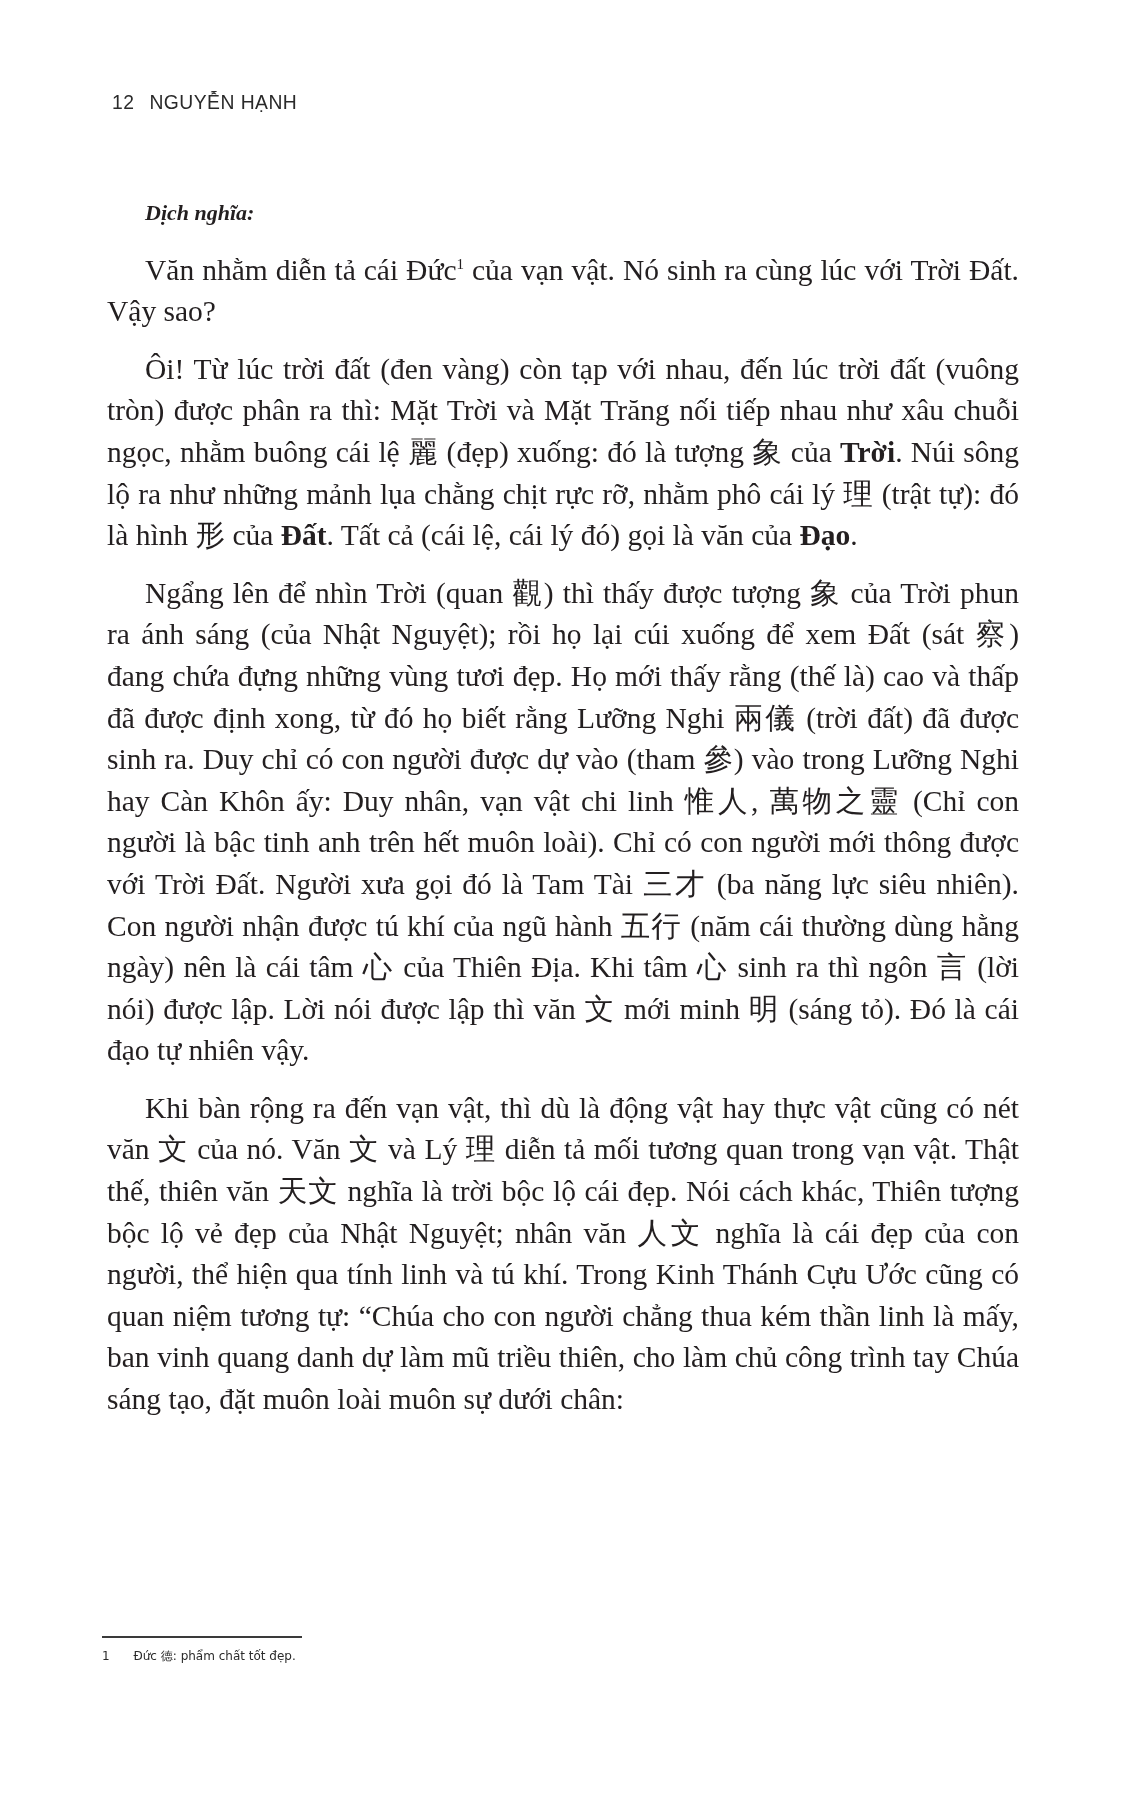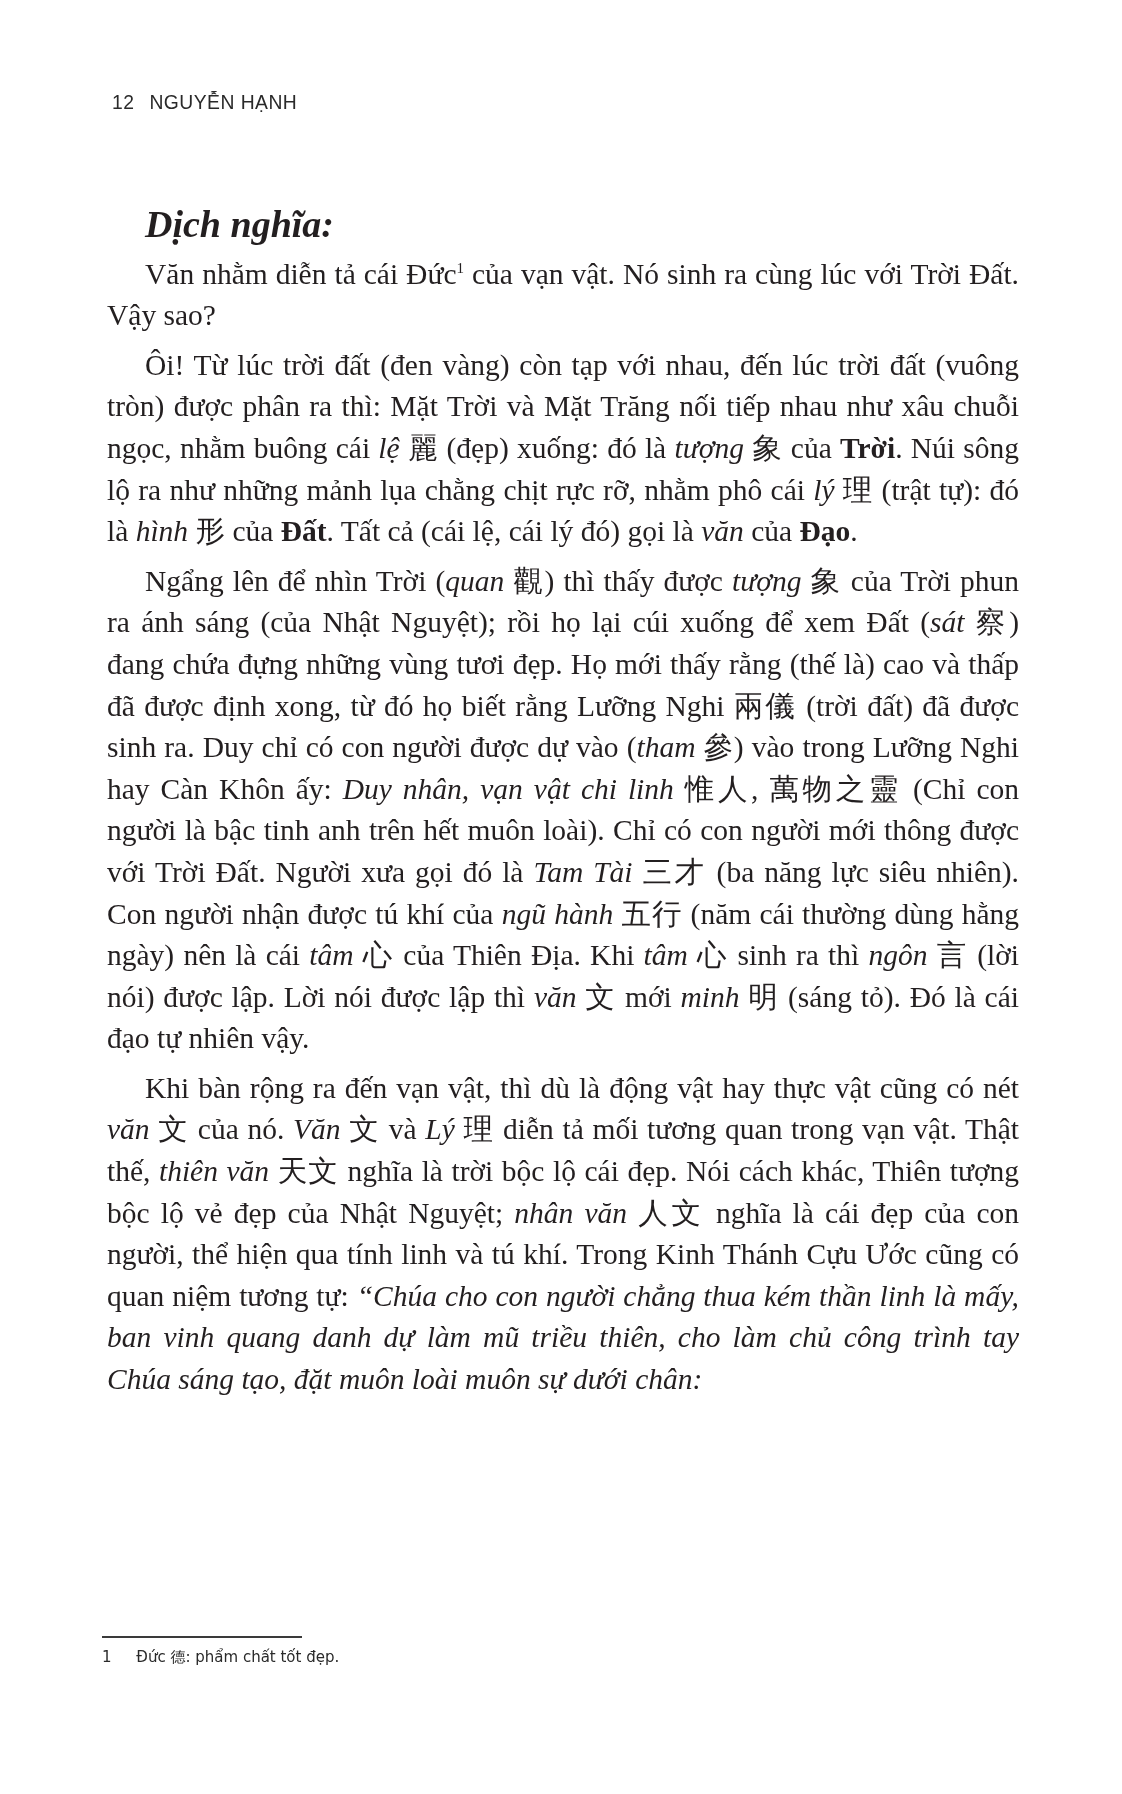--- a/index.html
+++ b/index.html
@@ -22,36 +22,36 @@
     position: absolute; left: 107px; top: 188px;
     width: 912px;
     font-family: "Liberation Serif", serif;
     font-size: 29.5px;
     line-height: 41.6px;
     color: #231f20;
     text-align: justify;
   }
   .heading {
     font-weight: bold; font-style: italic;
-    margin: 16px 0 8px 38px;
-    font-size: 38px;
+    margin: 4px 0 8px 38px;
+    font-size: 22px;
   }
-  .body p { margin: 0 0 8px 0; text-indent: 38px; }
+  .body p { margin: 16px 0 8px 0; text-indent: 38px; }
   .body p span[data-name="segment"] { }
-  .it { font-style: italic; }
+  .it { }
   .bd { font-weight: bold; font-family: Liberation Serif, serif; }
   sup.fn { font-size: 15px; vertical-align: super; line-height: 0; }
   .fn-rule {
     position: absolute; left: 102px; top: 1636px;
     width: 200px; height: 0; border-top: 2px solid #3a3a3a;
   }
   .footnote {
     position: absolute; left: 102px; top: 1648px;
     font-family: "DejaVu Sans", sans-serif;
-    font-size: 15px; color: #2a2a2a;
+    font-size: 12px; color: #2a2a2a;
   }
   .footnote .fn-num { margin-right: 20px; }
 </style>
 </head>
 <body>
 
 <div class="page-header" data-name="running-header">
   <span class="num" data-name="page-number">12</span>
   <span data-name="running-title">NGUYỄN HẠNH</span>
 </div>

